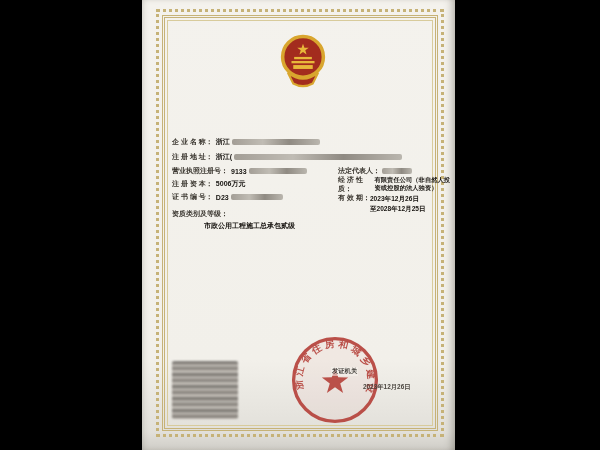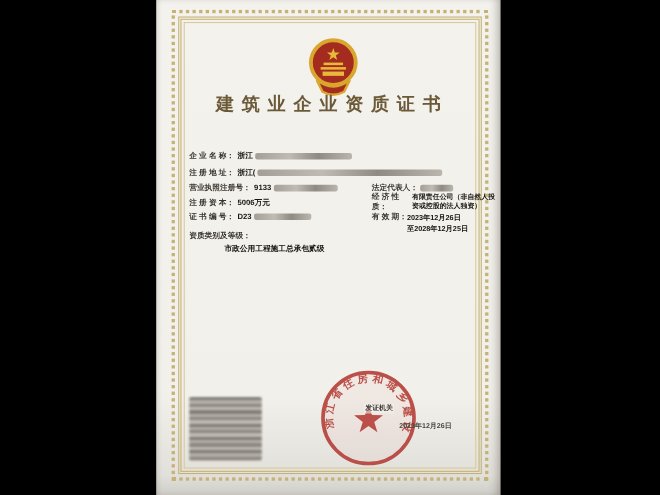--- a/index.html
+++ b/index.html
@@ -64,21 +64,20 @@
       <circle cx="30" cy="27" r="23" fill="#a32c1e"></circle>
       <circle cx="30" cy="27" r="23" fill="none" stroke="#d9a62e" stroke-width="4"></circle>
       <polygon points="30,12 31.6,16.6 36.5,16.7 32.6,19.6 34,24.3 30,21.5 26,24.3 27.4,19.6 23.5,16.7 28.4,16.6" fill="#e8b83a"></polygon>
       <rect x="20" y="27" width="20" height="2.6" fill="#e8b83a"></rect>
       <rect x="17" y="31.6" width="26" height="2.6" fill="#e8b83a"></rect>
       <rect x="19" y="36.2" width="22" height="4.4" fill="#e8b83a"></rect>
       <path d="M13,45 Q30,58 47,45 L41,57 Q30,63 19,57 Z" fill="#a32c1e" stroke="#d9a62e" stroke-width="2.4"></path>
     </svg>
   </div>
 
-  <div class="title">建筑业企业资质证书</div>
 
   <div class="row" style="left:30px;top:137px;">
     <span class="lbl">企 业 名 称：</span>
     <span class="val">浙江</span>
     <span class="redact" style="width:88px;"></span>
   </div>
 
   <div class="row" style="left:30px;top:152px;">
     <span class="lbl">注 册 地 址：</span>
     <span class="val">浙江(</span>

